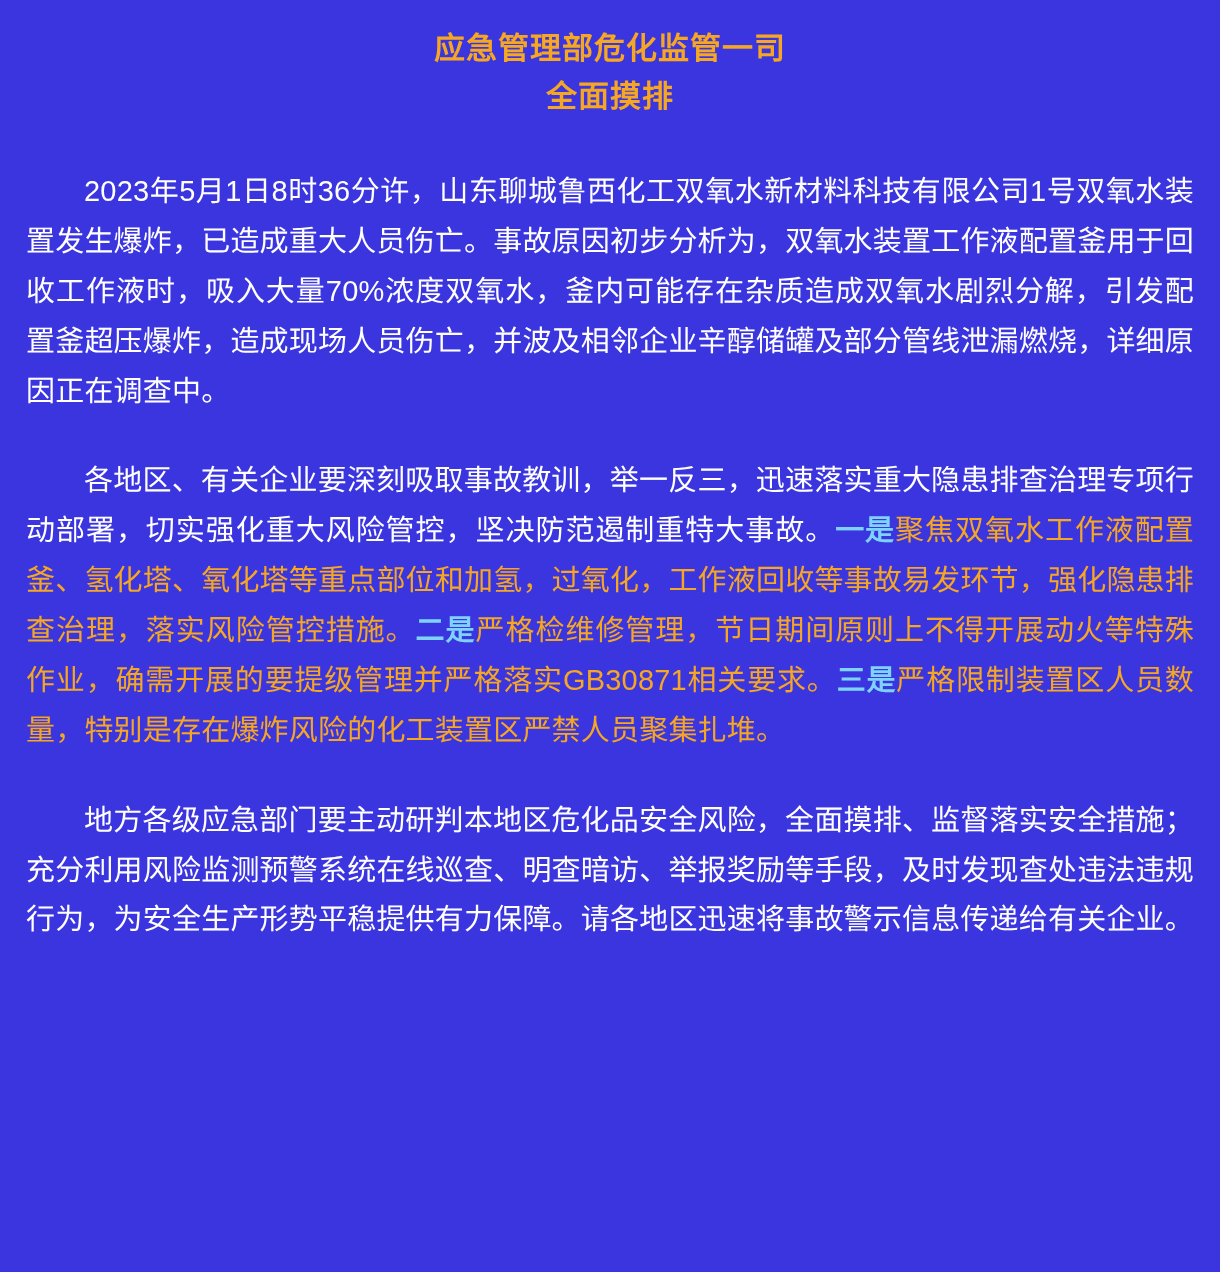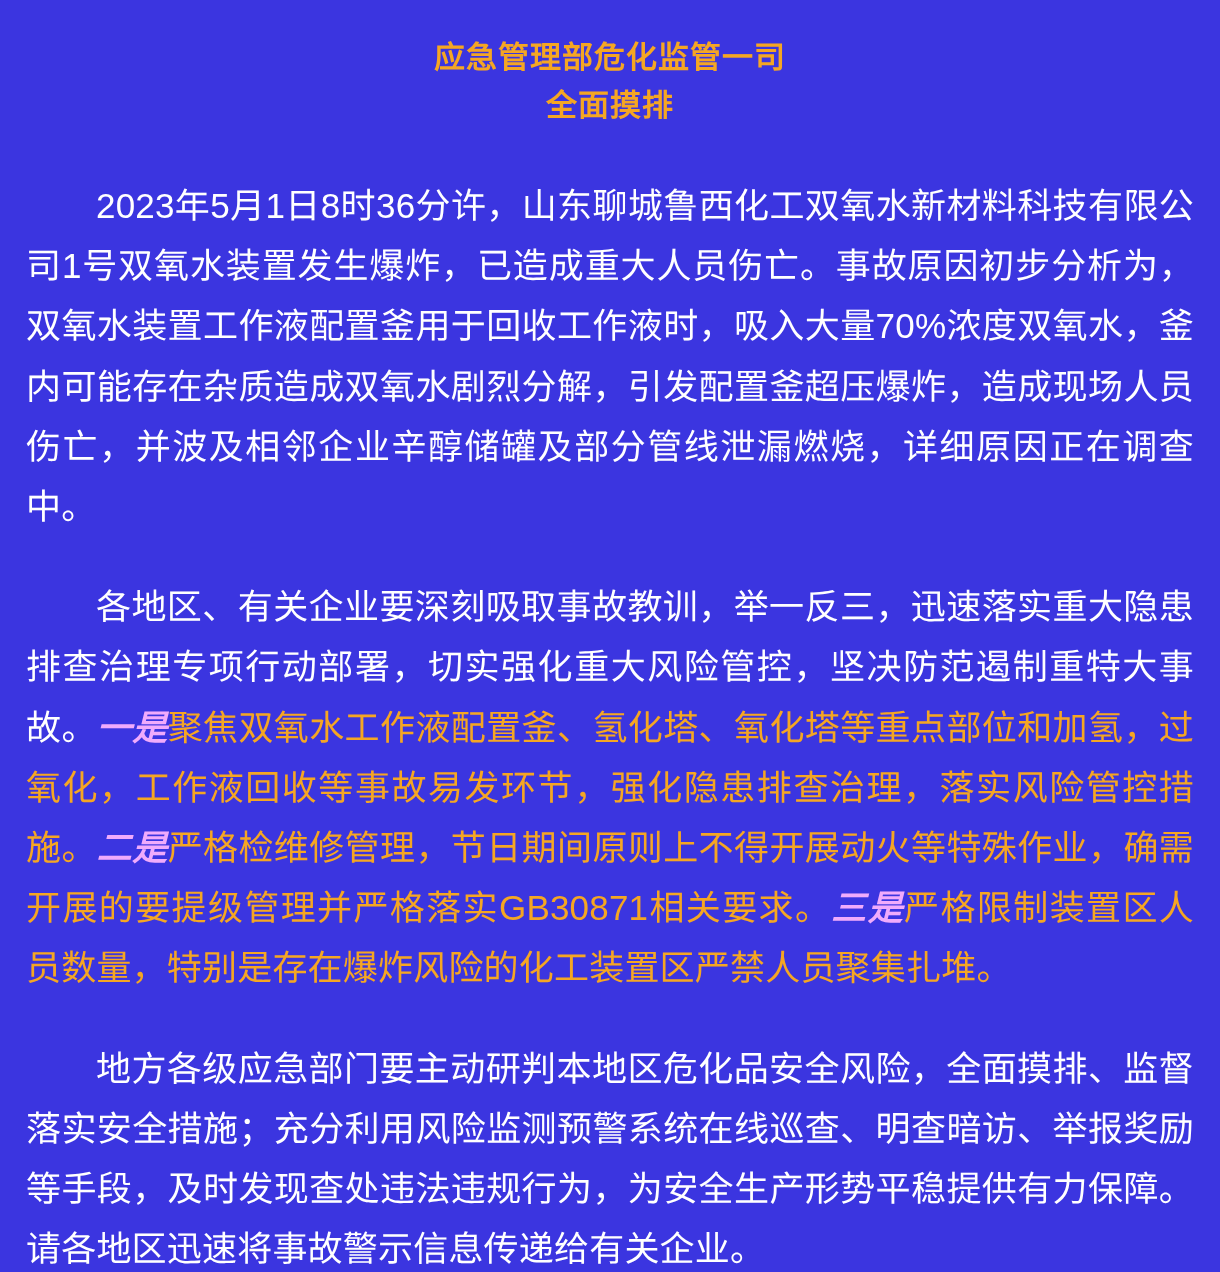--- a/index.html
+++ b/index.html
@@ -17,51 +17,50 @@
   .page {
     width: 1220px;
     min-height: 1272px;
     box-sizing: border-box;
     padding: 18px 26px 30px 26px;
     background: #3b35e0;
     position: relative;
   }
   .header {
     text-align: center;
-    margin-top: 16px;
+    margin-top: 7px;
     margin-bottom: 46px;
   }
   .header .title-line {
     color: #f5a623;
     font-weight: bold;
     font-size: 31px;
     line-height: 1.55;
     letter-spacing: 1px;
   }
   .body-text {
-    font-size: 35px;
+    font-size: 29px;
     line-height: 1.72;
     letter-spacing: 0.2px;
     text-align: justify;
     text-justify: inter-ideograph;
   }
   .para {
     margin: 0 0 40px 0;
     text-indent: 2em;
   }
   .para:last-child {
     margin-bottom: 0;
   }
   .hl {
     color: #f5a623;
   }
   .hl-bold {
-    color: #f0abfc;
+    color: #7dd3fc;
     font-weight: bold;
-    font-style: italic;
   }
   .inline {
     display: inline;
   }
 </style>
 </head>
 <body>
 
 <div class="page">
 

